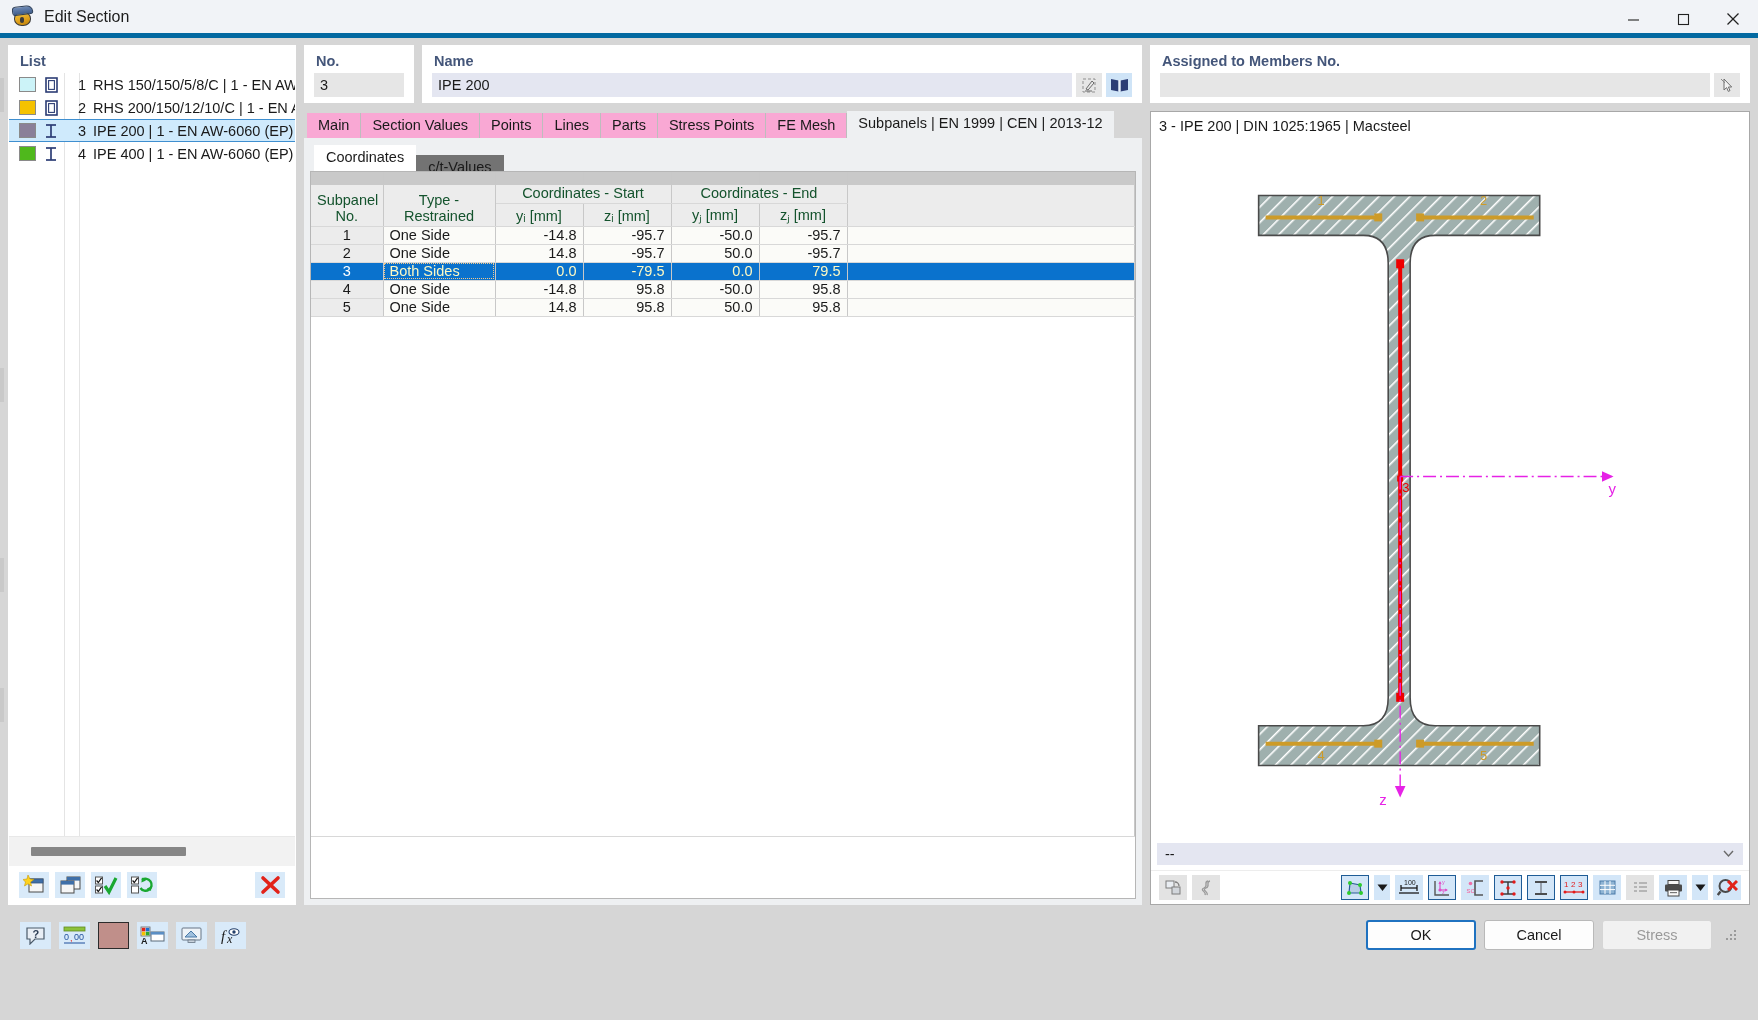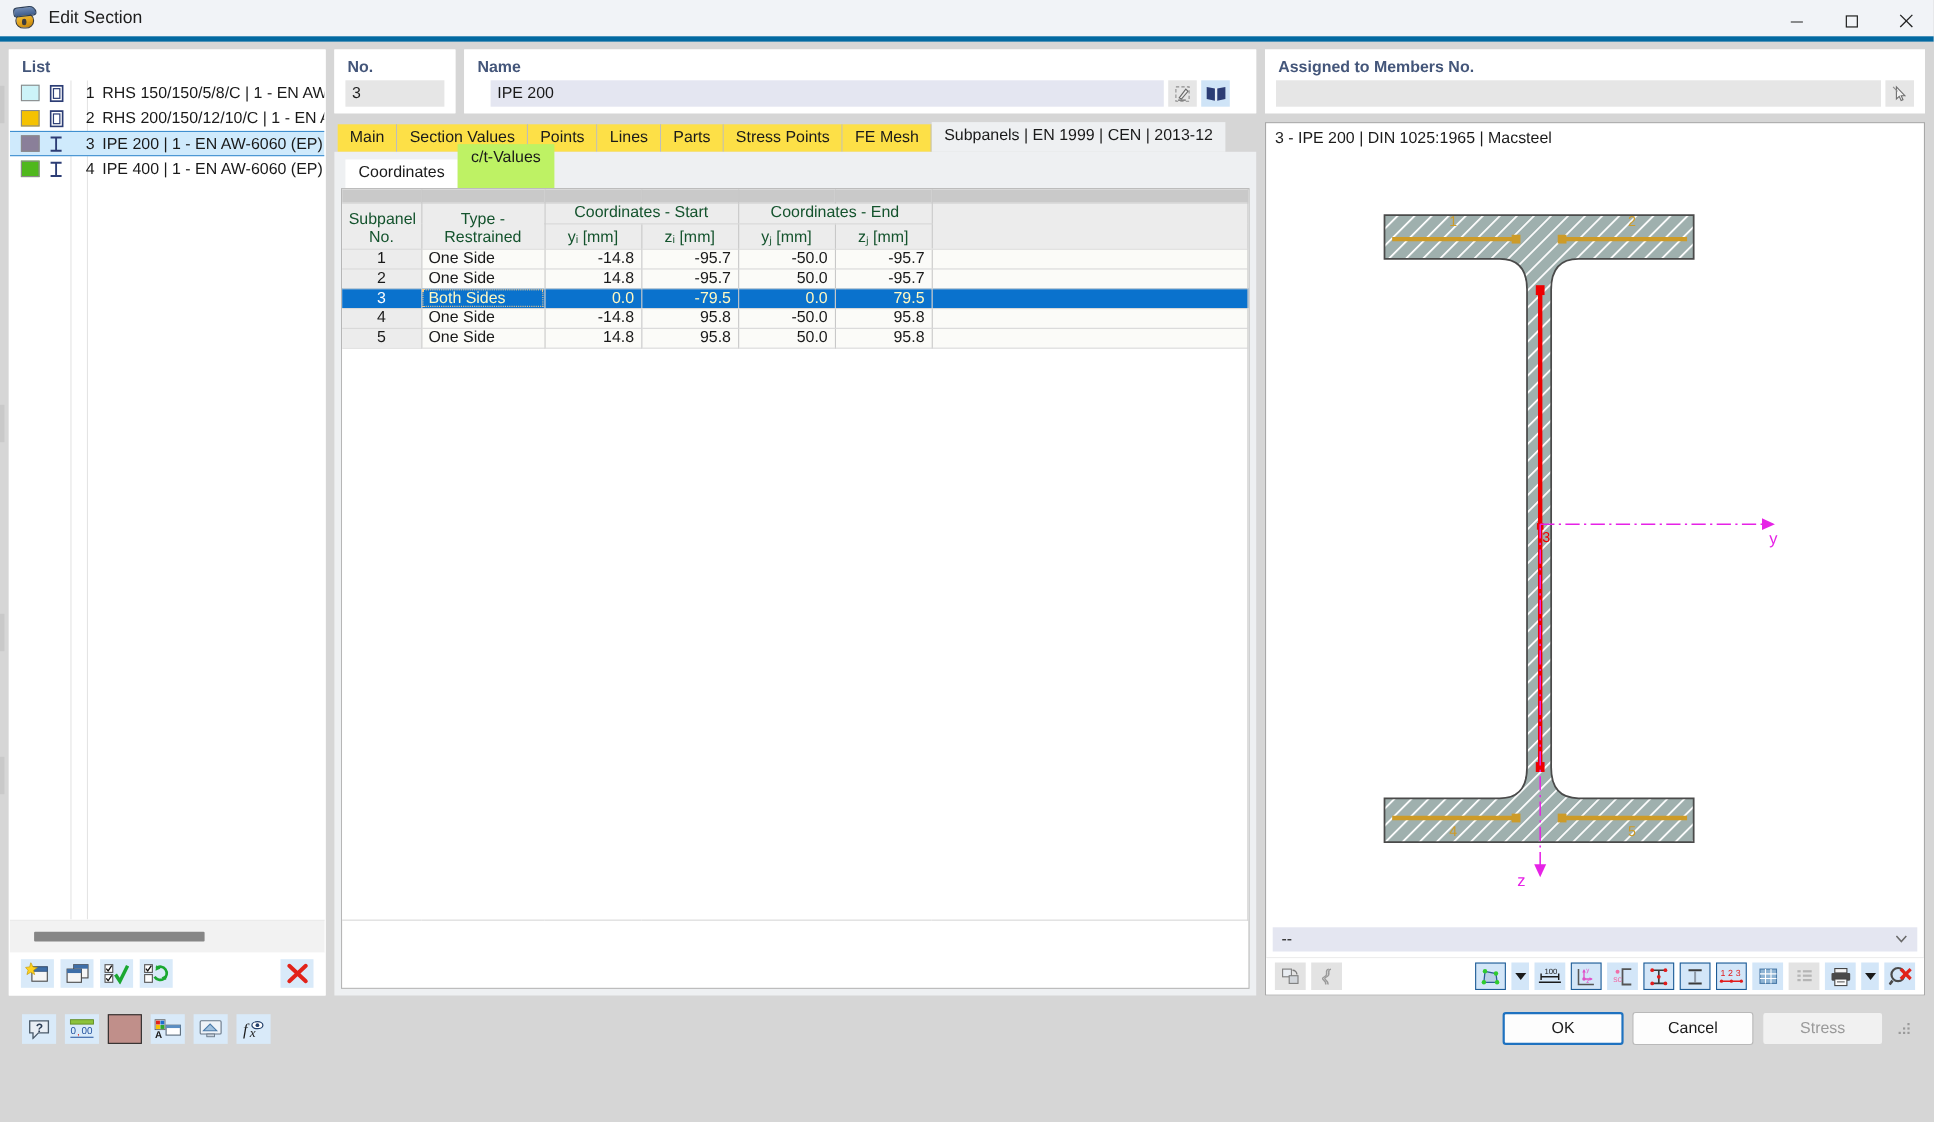--- a/index.html
+++ b/index.html
@@ -167,21 +167,21 @@
   .no-group { width: 110px; }
   .name-group { flex: 1; }
   .fld-ro {
     margin: 0 9px; height: 24px;
     background: #e6e6e6;
     display: flex; align-items: center;
     padding: 0 6px;
     font-size: 14.5px;
     color: #1a1a1a;
   }
-  .name-row { display: flex; align-items: center; margin: 0 23px; gap: 4px; }
+  .name-row { display: flex; align-items: center; margin: 0 9px; gap: 4px; }
   .fld-edit {
     flex: 1; height: 24px;
     background: #e4e6f1;
     display: flex; align-items: center;
     padding: 0 6px; font-size: 14.5px;
   }
   .sq-btn {
     width: 26px; height: 24px;
     display: flex; align-items: center; justify-content: center;
     background: #e6e6e6;
@@ -192,21 +192,21 @@
   .tabstrip {
     display: flex;
     align-items: flex-end;
     height: 27px;
     margin-top: 8px;
     padding-left: 3px;
     background: #d6d6d6;
   }
   .tab {
     padding: 4px 11px 5px 11px;
-    background: #fde047;
+    background: #f9a8d4;
     font-size: 14.5px;
     color: #1a1a1a;
     border-right: 1px solid #bdbdbd;
     height: 25px;
     line-height: 16px;
     white-space: nowrap;
   }
   .tab.active {
     background: #eef0f2;
     height: 27px;
@@ -219,22 +219,22 @@
     background: #eef0f2;
     padding: 7px 6px 6px 6px;
     display: flex;
     flex-direction: column;
     min-height: 0;
   }
   .subtabs { display: flex; align-items: flex-end; height: 26px; padding-left: 4px; }
   .subtab {
     padding: 4px 12px 4px 12px;
     font-size: 14.5px;
-    background: #bef264;
-    height: 40px; line-height: 16px;
+    background: #737373;
+    height: 16px; line-height: 16px;
   }
   .subtab.active { background: #ffffff; height: 26px; }
 
   
   .tablewrap {
     flex: 1;
     background: #ffffff;
     border: 1px solid #b6b6b6;
     border-top: 1px solid #b6b6b6;
     overflow: hidden;

